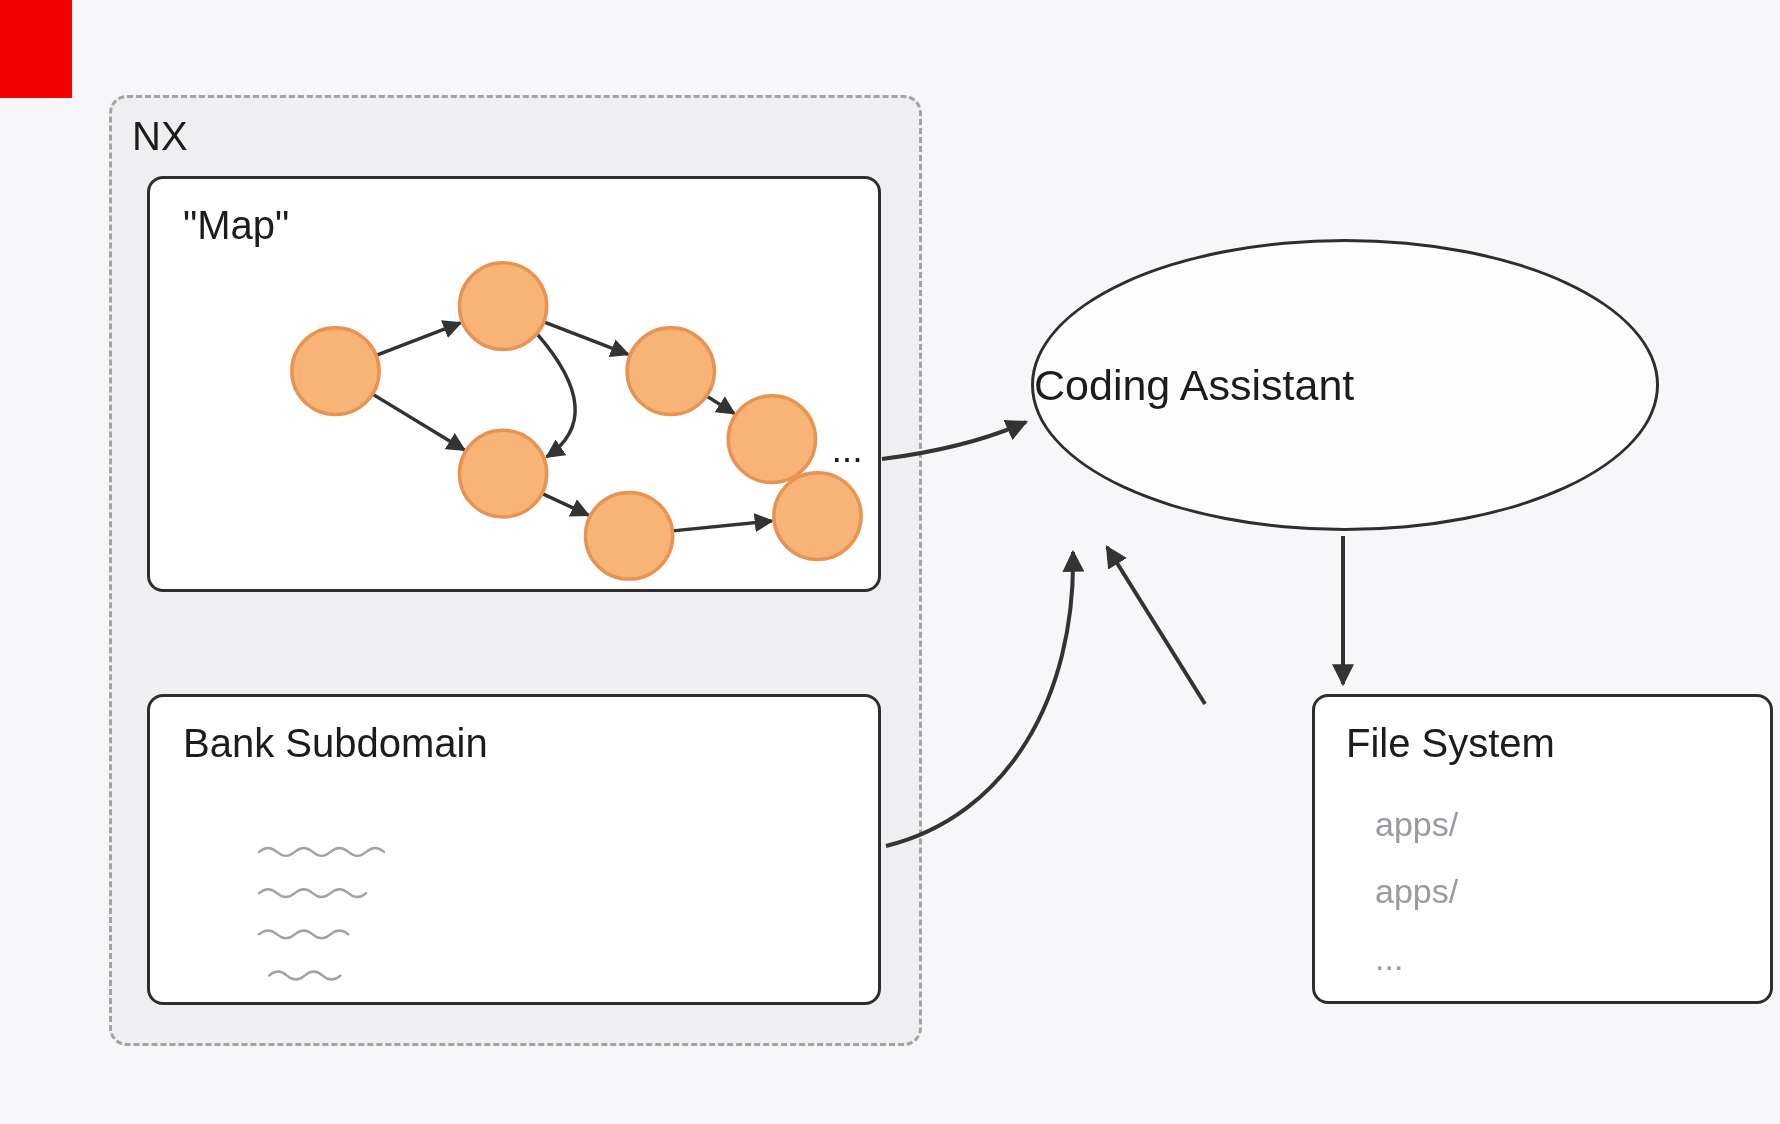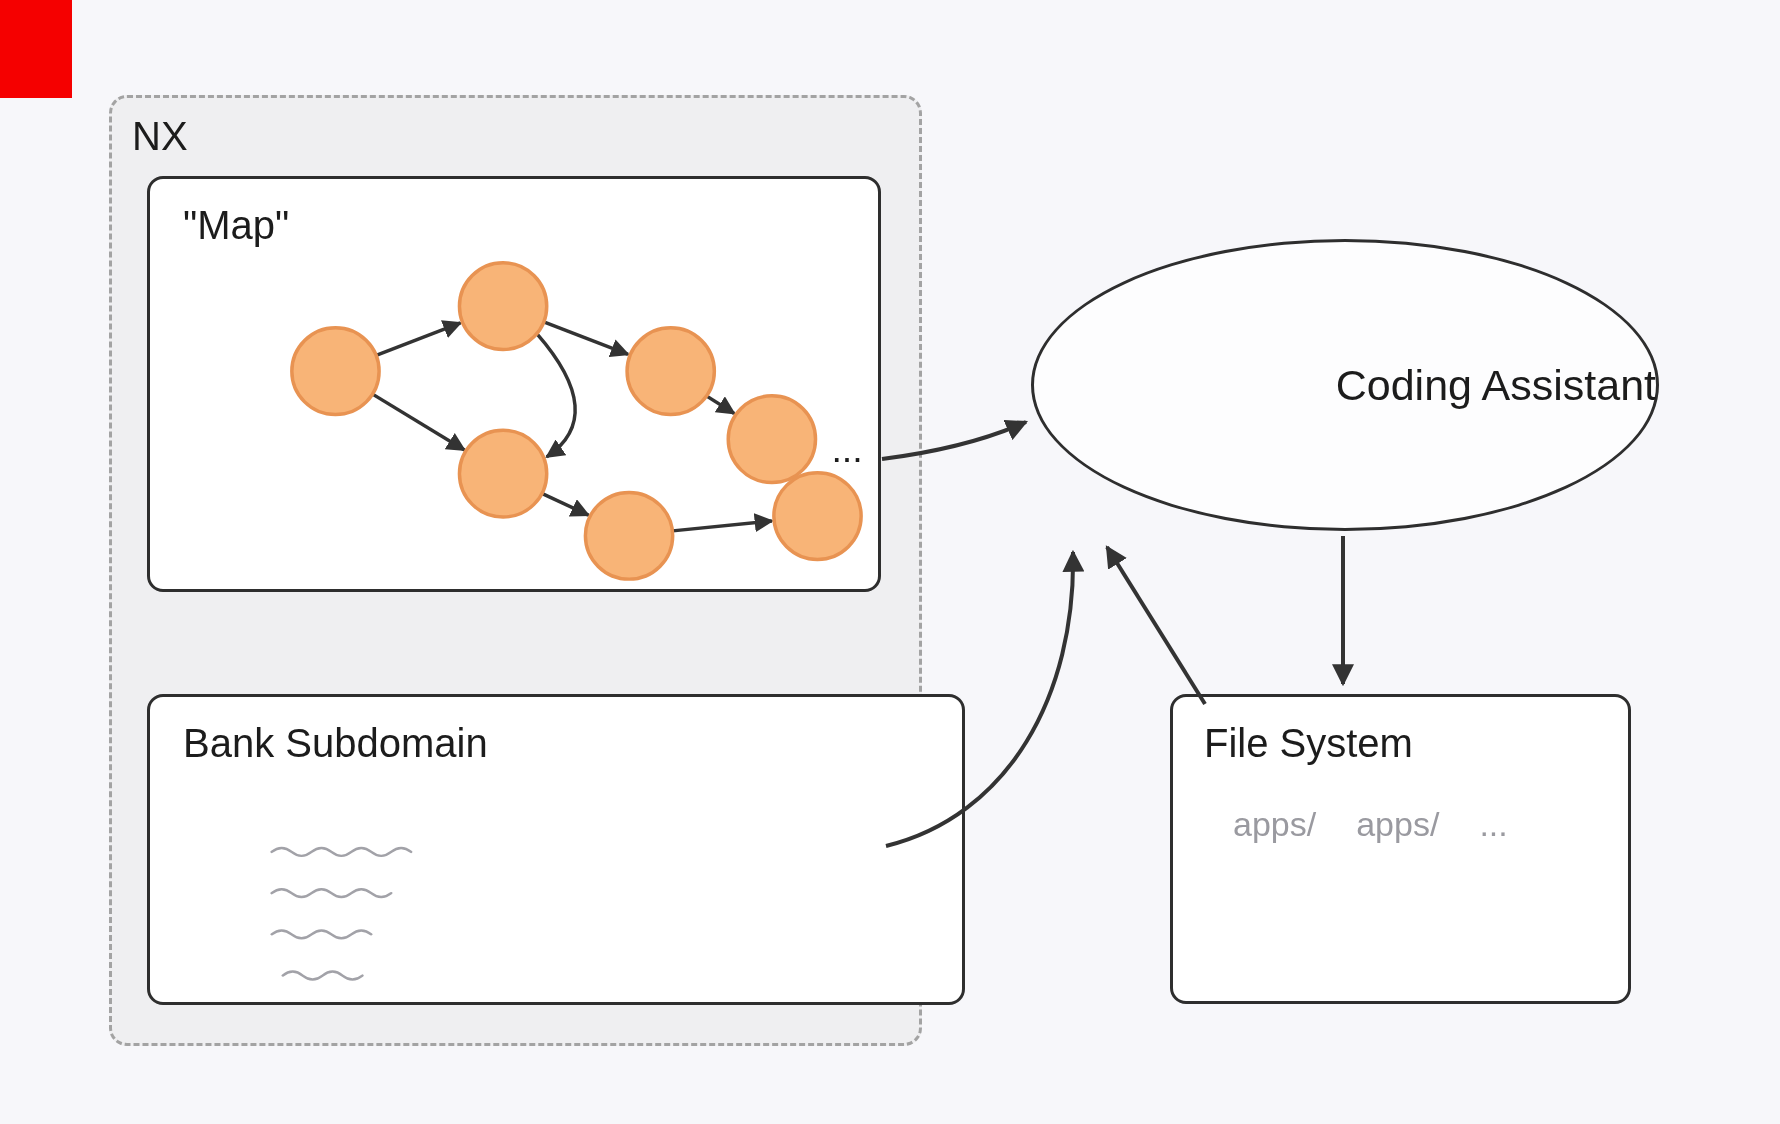--- a/index.html
+++ b/index.html
@@ -31,21 +31,21 @@
     font-size: 40px; line-height: 1.2;
   }
   .card {
     position: absolute;
     background: #ffffff;
     border: 3px solid var(--border-dark, #2e2e2e);
     border-radius: 16px;
     box-sizing: border-box;
   }
   .map-card  { left: 35px; top: 78px;  width: 734px; height: 416px; }
-  .bank-card { left: 35px; top: 596px; width: 818px; height: 311px; }
+  .bank-card { left: 35px; top: 596px; width: 734px; height: 311px; }
   .card-title {
     position: absolute; left: 33px; top: 22px;
     font-size: 40px; line-height: 1.2;
   }
   .graph-svg, .squiggle-svg {
     position: absolute; left: 0; top: 0;
     width: 100%; height: 100%;
   }
   .graph-svg circle {
     fill: var(--node-fill, #f8b477);
@@ -69,39 +69,39 @@
     stroke-linecap: round;
   }
   .assistant-ellipse {
     position: absolute;
     left: 1031px; top: 239px;
     width: 628px; height: 292px;
     background: #fdfdfe;
     border: 3.5px solid var(--border-dark, #2e2e2e);
     border-radius: 50%;
     box-sizing: border-box;
-    display: flex; align-items: center; justify-content: flex-end;
+    display: flex; align-items: center; justify-content: flex-start;
     font-size: 43px;
   }
   .fs-card {
     position: absolute;
-    left: 1170px; top: 694px;
+    left: 1312px; top: 694px;
     width: 461px; height: 310px;
     background: #ffffff;
     border: 3px solid var(--border-dark, #2e2e2e);
     border-radius: 16px;
     box-sizing: border-box;
   }
   .fs-title {
     position: absolute; left: 31px; top: 22px;
     font-size: 40px; line-height: 1.2;
   }
   .fs-entries {
     position: absolute; left: 60px; top: 108px;
-    display: flex; flex-direction: row; gap: 40px;
+    display: flex; flex-direction: column; gap: 28px;
     font-size: 34px;
     color: var(--muted-text, #9a9aa0);
     justify-content: space-between;
   }
   .overlay-svg {
     position: absolute; left: 0; top: 0;
     width: 1780px; height: 1124px;
     pointer-events: none;
   }
   .overlay-svg .connector {

